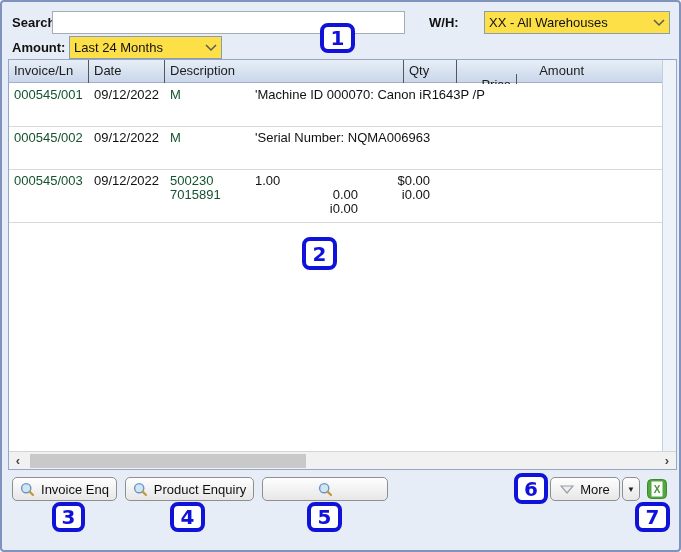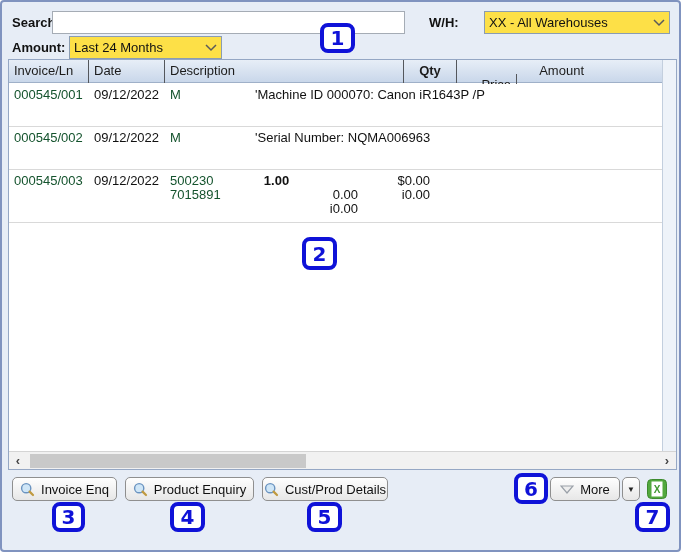--- a/index.html
+++ b/index.html
@@ -39,21 +39,21 @@
   .tbody { position:absolute; left:0; top:24px; width:669px; }
   .trow { display:flex; width:669px; border-bottom:1px solid #d9d9d9; background:#fff; }
   .td {
     padding:4px 5px 3px 5px; line-height:14px; white-space:nowrap; overflow:hidden;
     min-height:28px;
   }
   .c-inv  { width:80px; }
   .c-date { width:76px; }
   .c-prod { width:85px; }
   .c-desc { width:239px; }
-  .c-qty  { width:53px; text-align:center;font-weight:bold; }
+  .c-qty  { width:53px; text-align:left; }
   .c-price{ width:60px; text-align:right;margin-top:14px; }
   .c-amt  { width:76px; text-align:right; padding-right:9px; }
   .link { color:#14532d; cursor:pointer; }
   .row-tall .td { min-height:38px; }
 
   .vscroll {
     position:absolute; right:0; top:0; width:14px; height:391px;
     background:#eef3f9; border-left:1px solid #c3cfde;
   }
   .hscroll {
@@ -203,21 +203,20 @@
     <span>Product Enquiry</span>
   </div>
 
   <div class="btn" style="left:260px; width:126px;">
     <span class="icon">
       <svg width="15" height="15" viewBox="0 0 15 15">
           <circle cx="6.2" cy="6.2" r="4.6" fill="#cfe6f7" stroke="#6a93c0" stroke-width="1.4"></circle>
           <line x1="9.6" y1="9.6" x2="13" y2="13" stroke="#c09a40" stroke-width="2.2" stroke-linecap="round"></line>
         </svg>
     </span>
-    <span>Cust/Prod Details</span>
   </div>
 
   <div class="btn" style="left:548px; width:70px;">
     <span class="icon">
       <svg width="14" height="10" viewBox="0 0 14 10">
           <polygon points="1,2 13,2 7,9" fill="#eeeeee" stroke="#9aa0a8" stroke-width="1.2"></polygon>
         </svg>
     </span>
     <span>More</span>
   </div>

